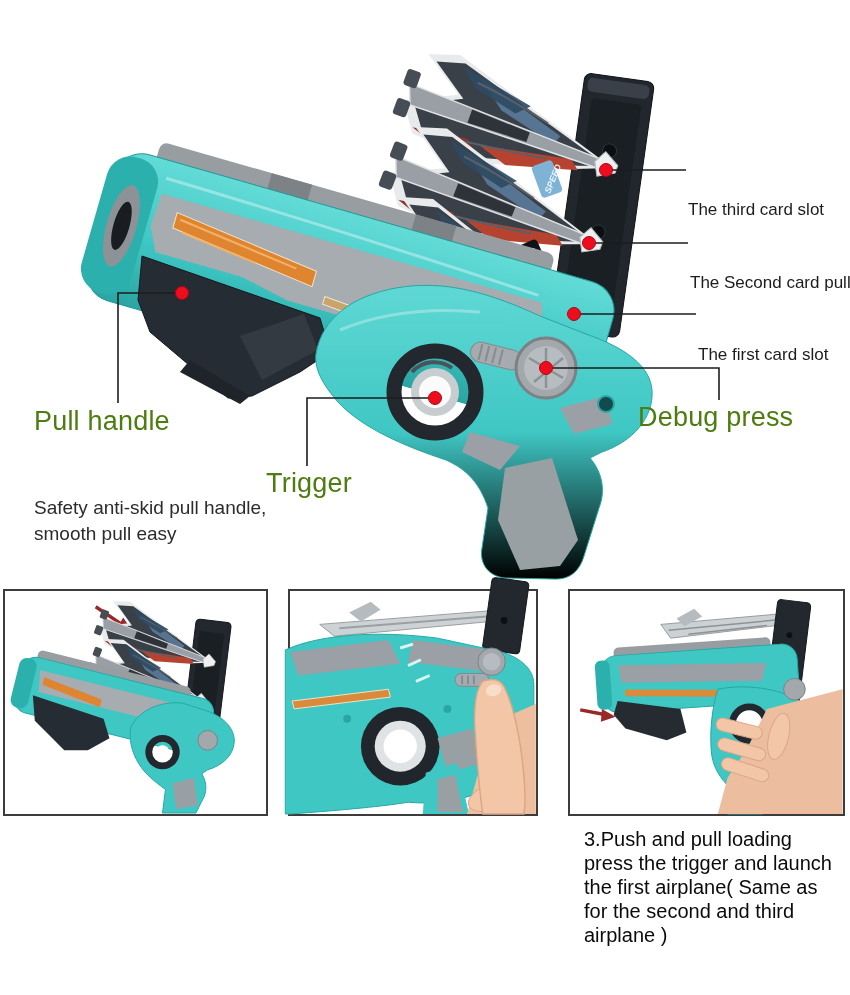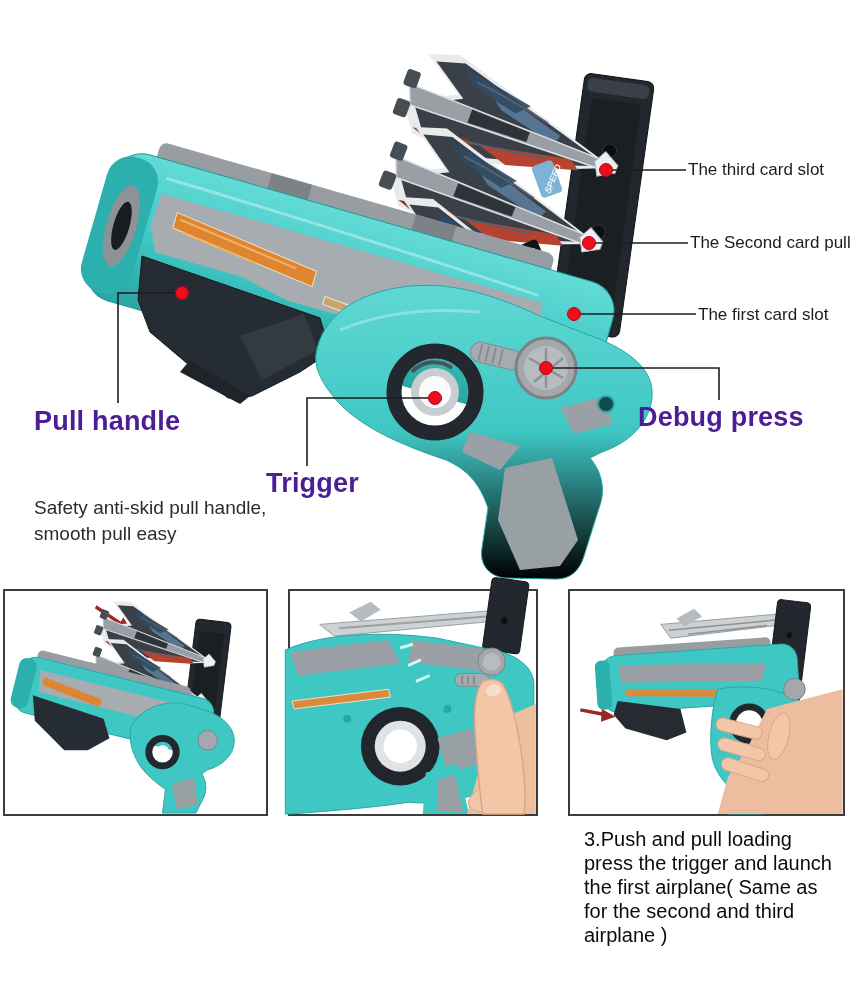--- a/index.html
+++ b/index.html
@@ -1,20 +1,20 @@
 <!DOCTYPE html>
 <html><head>
 <meta charset="utf-8">
 <style>
   html,body{margin:0;padding:0;background:#fff;}
   #page{position:relative;width:850px;height:995px;background:#ffffff;overflow:hidden;
         font-family:"Liberation Sans",sans-serif;color:#151515;}
   .abs{position:absolute;}
-  .lbl-small{font-size:17px;color:#1c1c1c;white-space:nowrap;}
-  .lbl-big{font-size:27px;font-weight:bold;color:#4c1d95;white-space:nowrap;letter-spacing:.2px;}
+  .lbl-small{font-size:17px;color:#1c1c1c;white-space:nowrap;margin-top:40px;}
+  .lbl-big{font-size:27px;font-weight:normal;color:#4d7c0f;white-space:nowrap;letter-spacing:.2px;}
   .lbl-desc{font-size:19px;line-height:26px;color:#2c2c2c;width:242px;margin-top:48px;}
   .panel{position:absolute;top:589px;height:227px;border:2px solid #3c3c3c;background:#fff;box-sizing:border-box;}
   .panel svg{display:block;width:100%;height:100%;}
   .caption{position:absolute;top:827px;font-size:20px;line-height:24px;color:#0b0b0b;}
   svg{overflow:visible;}
 </style>
 </head>
 <body>
 
 <div id="page">

